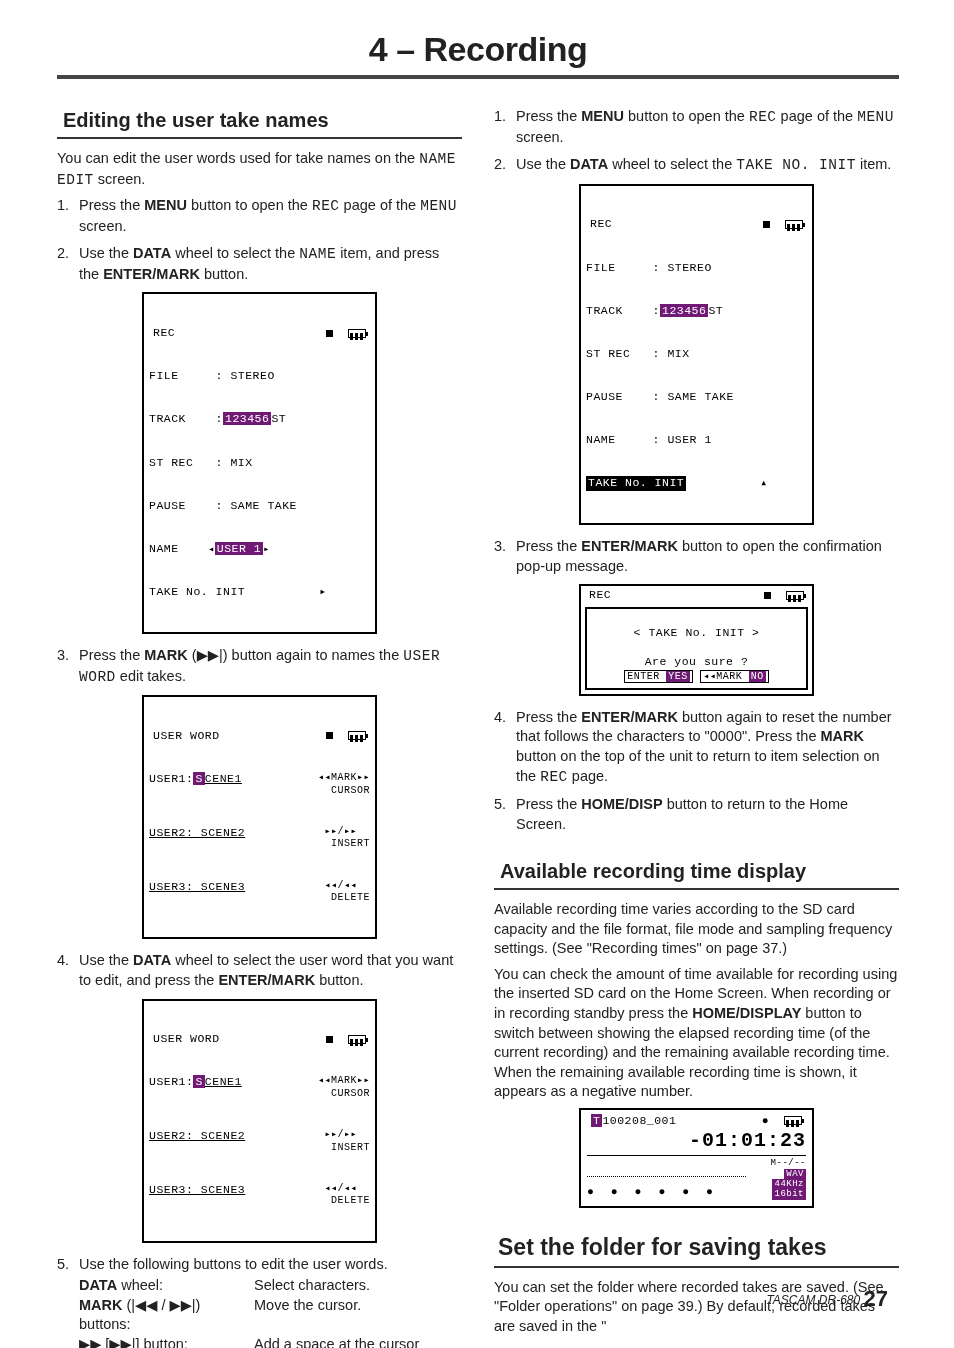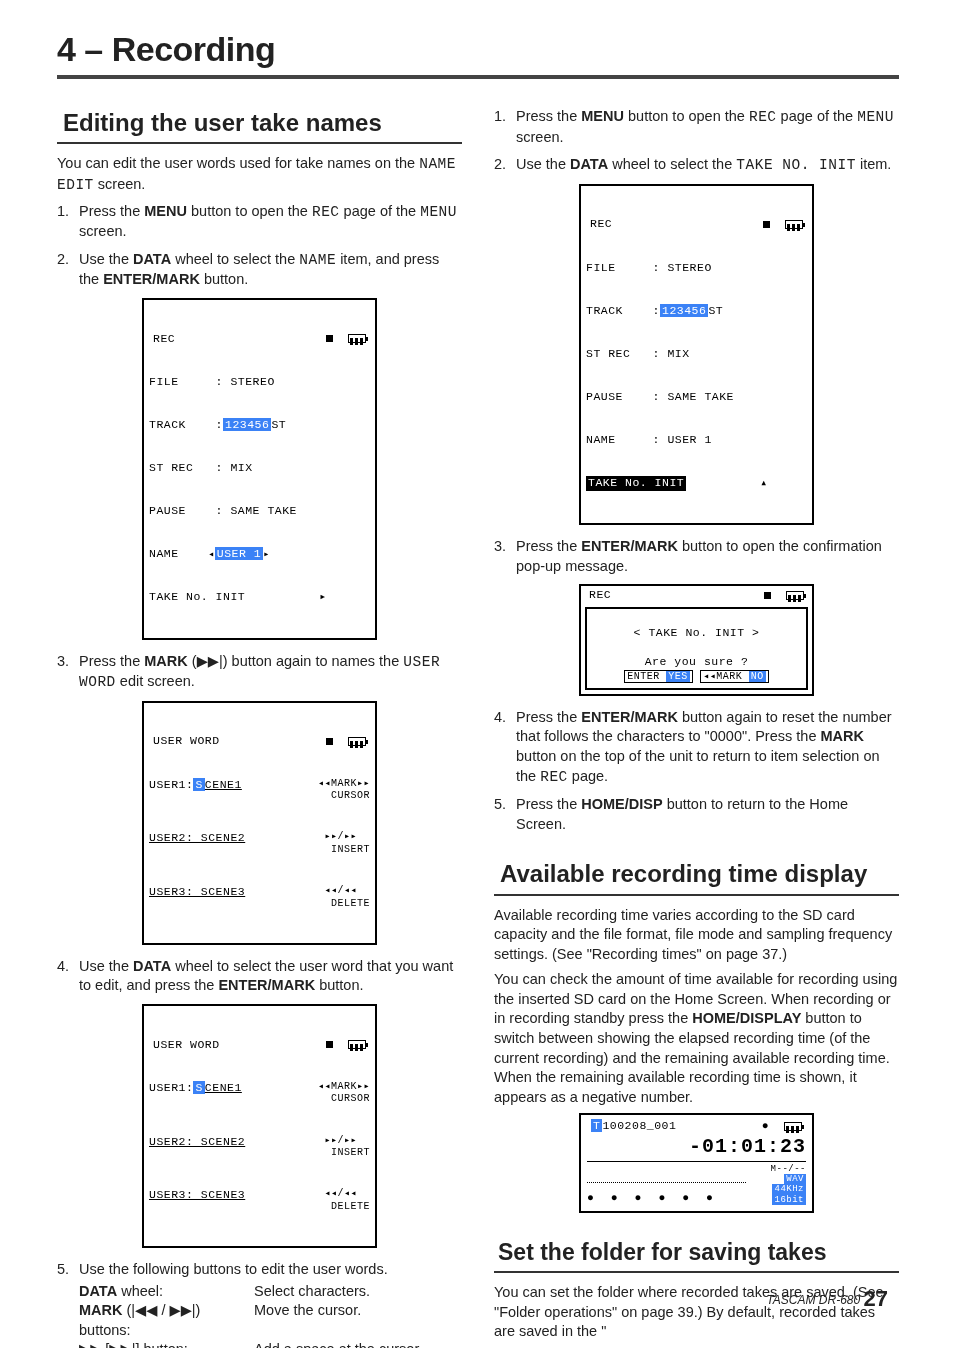--- a/index.html
+++ b/index.html
@@ -6,42 +6,42 @@
   body {
     width: 954px;
     height: 1348px;
     background: #fff;
     font-family: Arial, Helvetica, sans-serif;
     color: #222;
     position: relative;
     padding: 30px 55px 0 57px;
   }
   .chapter-head {
-    text-align: left;
+    text-align: center;
     font-size: 34px;
     font-weight: 800;
     margin-bottom: 6px;
     letter-spacing: -0.5px;
   }
   .chapter-rule {
     height: 4px;
     background: #444;
     margin-bottom: 28px;
   }
   .cols {
     display: flex;
     gap: 32px;
   }
   .col {
     width: 405px;
     font-size: 14.5px;
     line-height: 1.35;
   }
   .h2 {
-    font-size: 24px;
+    font-size: 20px;
     font-weight: 700;
     border-bottom: 2px solid #333;
     padding-bottom: 3px;
     padding-left: 6px;
     margin-bottom: 10px;
   }
   .h2.big {
     font-size: 23px;
     padding-left: 4px;
   }
@@ -78,21 +78,21 @@
     display: flex; justify-content: space-between;
     padding: 0 4px;
   }
   .stop-sq { display:inline-block; width:7px; height:7px; background:#000; vertical-align:middle; }
   .batt {
     display:inline-block; width:18px; height:9px; border:1px solid #000;
     position:relative; vertical-align:middle;
   }
   .batt::after { content:""; position:absolute; right:-3px; top:2px; width:2px; height:4px; background:#000; }
   .batt > i { display:inline-block; width:3px; height:7px; background:#000; margin:1px 1px 0 1px; }
-  .inv { background:#3b82f6; color:#fff; padding:0 2px; }
+  .inv { background:#701a75; color:#fff; padding:0 2px; }
   .arrw { font-size:10px; }
   .selrow { background:#000; color:#fff; padding:0 2px; display:inline-block; }
 
   .btn-table { margin: 2px 0 8px 0; }
   .btn-table .row { display:flex; }
   .btn-table .c1 { width:175px; }
   .btn-table .c2 { flex:1; }
 
   .popup-inner {
     margin:4px; border:2px solid #000; padding:3px 4px 4px 4px;
@@ -148,21 +148,21 @@
         <div>PAUSE    : SAME TAKE</div>
         <div><span>NAME    </span><span class="arrw">◂</span><span class="inv">USER 1</span><span class="arrw">▸</span></div>
         <div>TAKE No. INIT          ▸</div>
       </div>
     </div>
 
     <ol start="3">
       <li>
           <span class="num">3.</span>
         <span class="body">
-          <span>Press the </span><b>MARK</b><span> (▶▶|) button again to names the </span><span class="lcdfont">USER WORD</span><span> edit screen.</span>
+          <span>Press the </span><b>MARK</b><span> (▶▶|) button again to names the </span><span class="lcdfont">USER WORD</span><span> edit takes.</span>
         </span>
       </li>
     </ol>
 
     <div class="lcd-box lcd-w1">
       <div class="lcd-pad">
         <div class="lcd-titlebar"><span>USER WORD</span><span><span class="stop-sq"></span>&nbsp;&nbsp;<span class="batt"><i></i><i></i><i></i></span></span></div>
         <div style="display:flex; justify-content:space-between;">
           <span><span>USER1:</span><span class="inv">S</span><span style="text-decoration:underline">CENE1</span></span>
           <span style="white-space:pre; font-size:10px;">◂◂MARK▸▸

